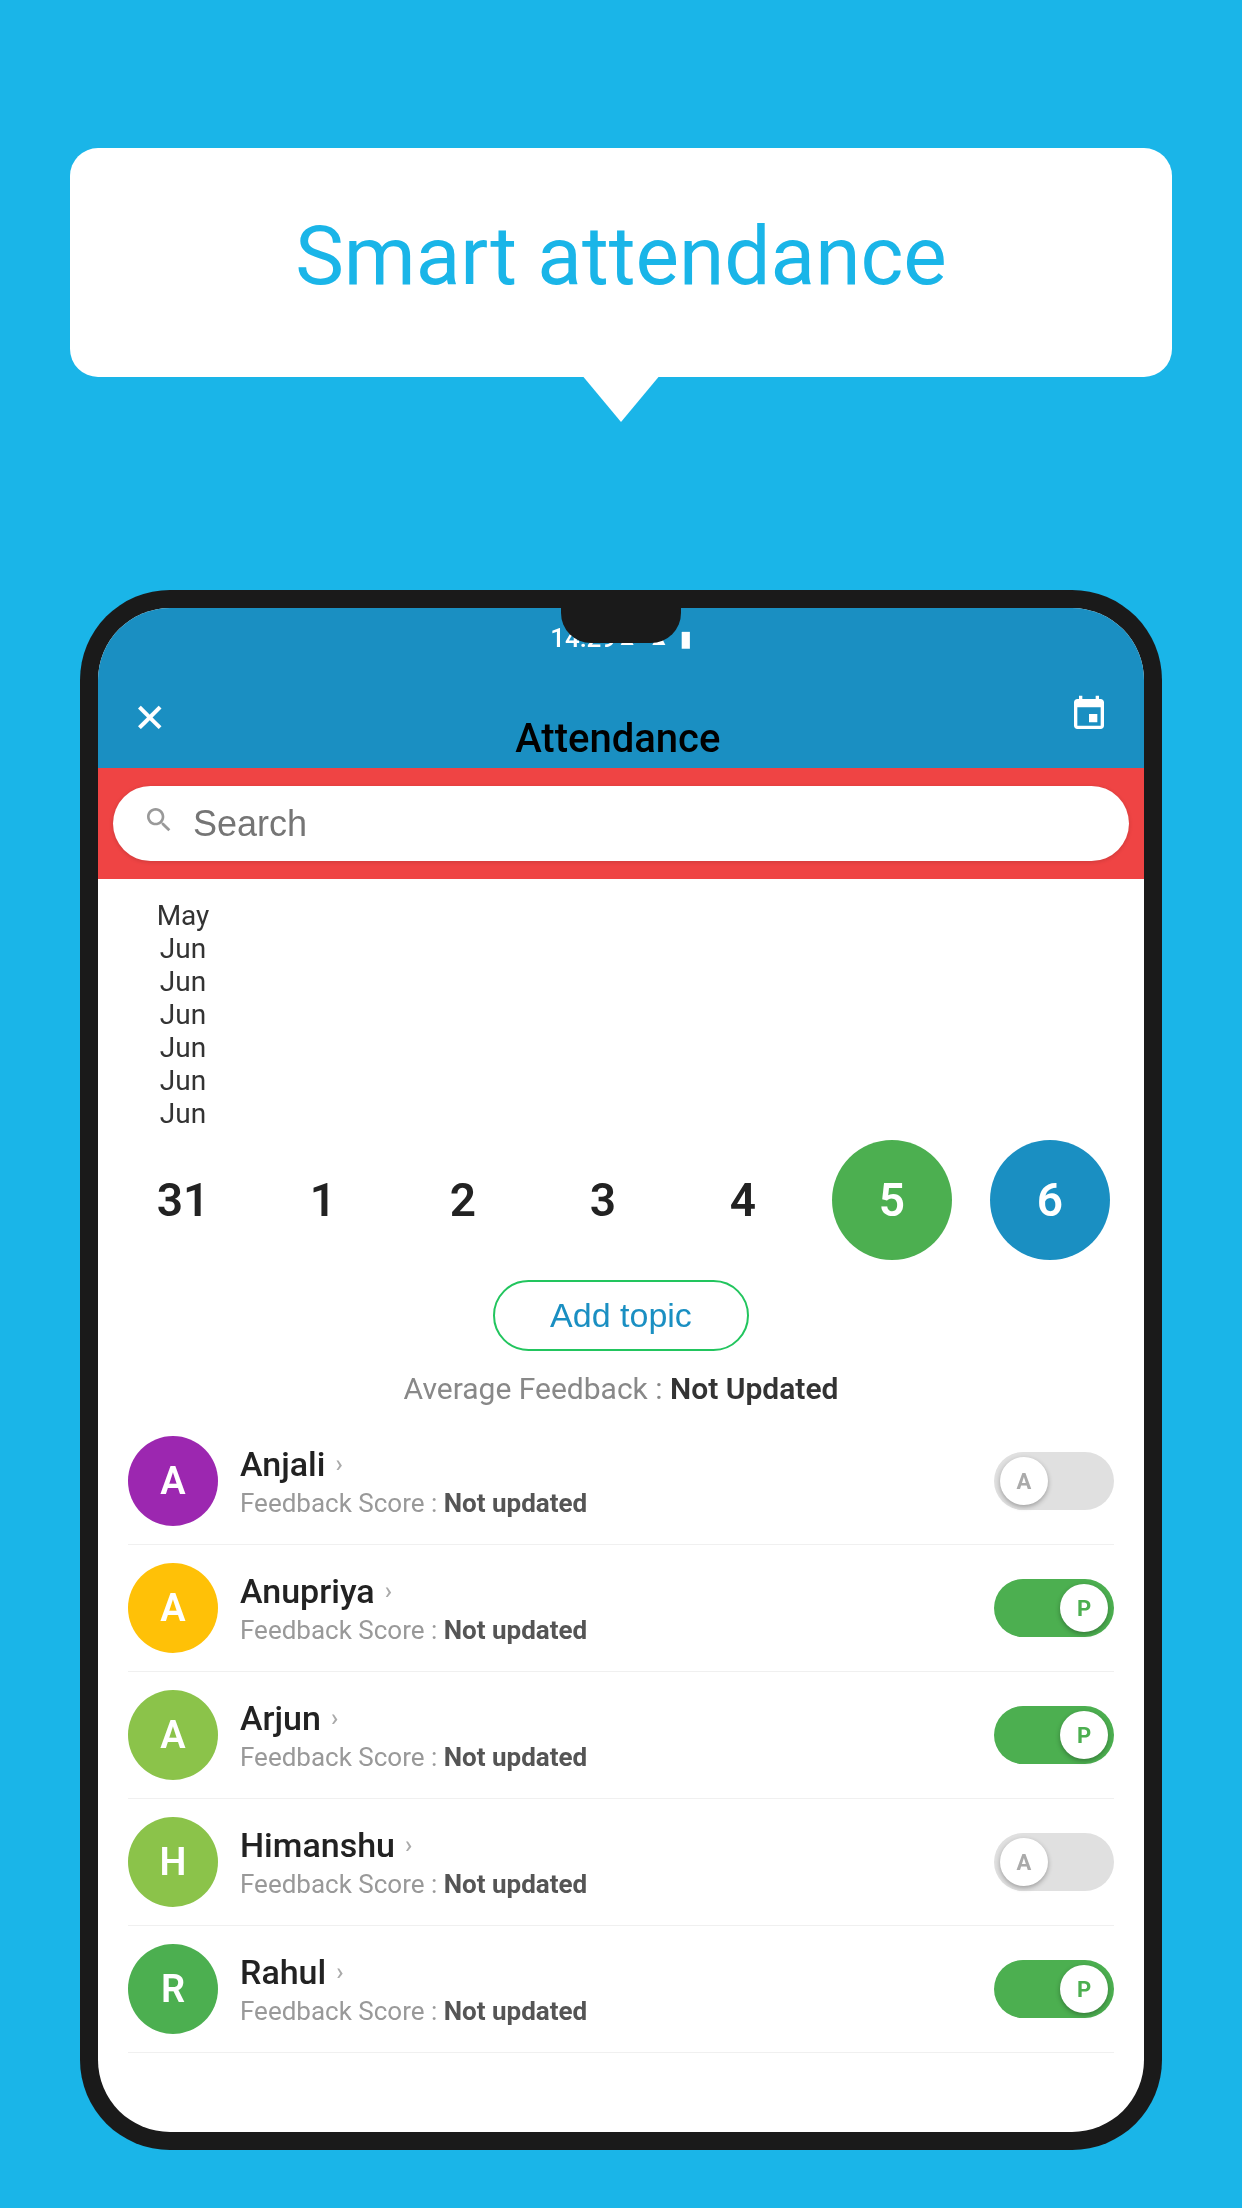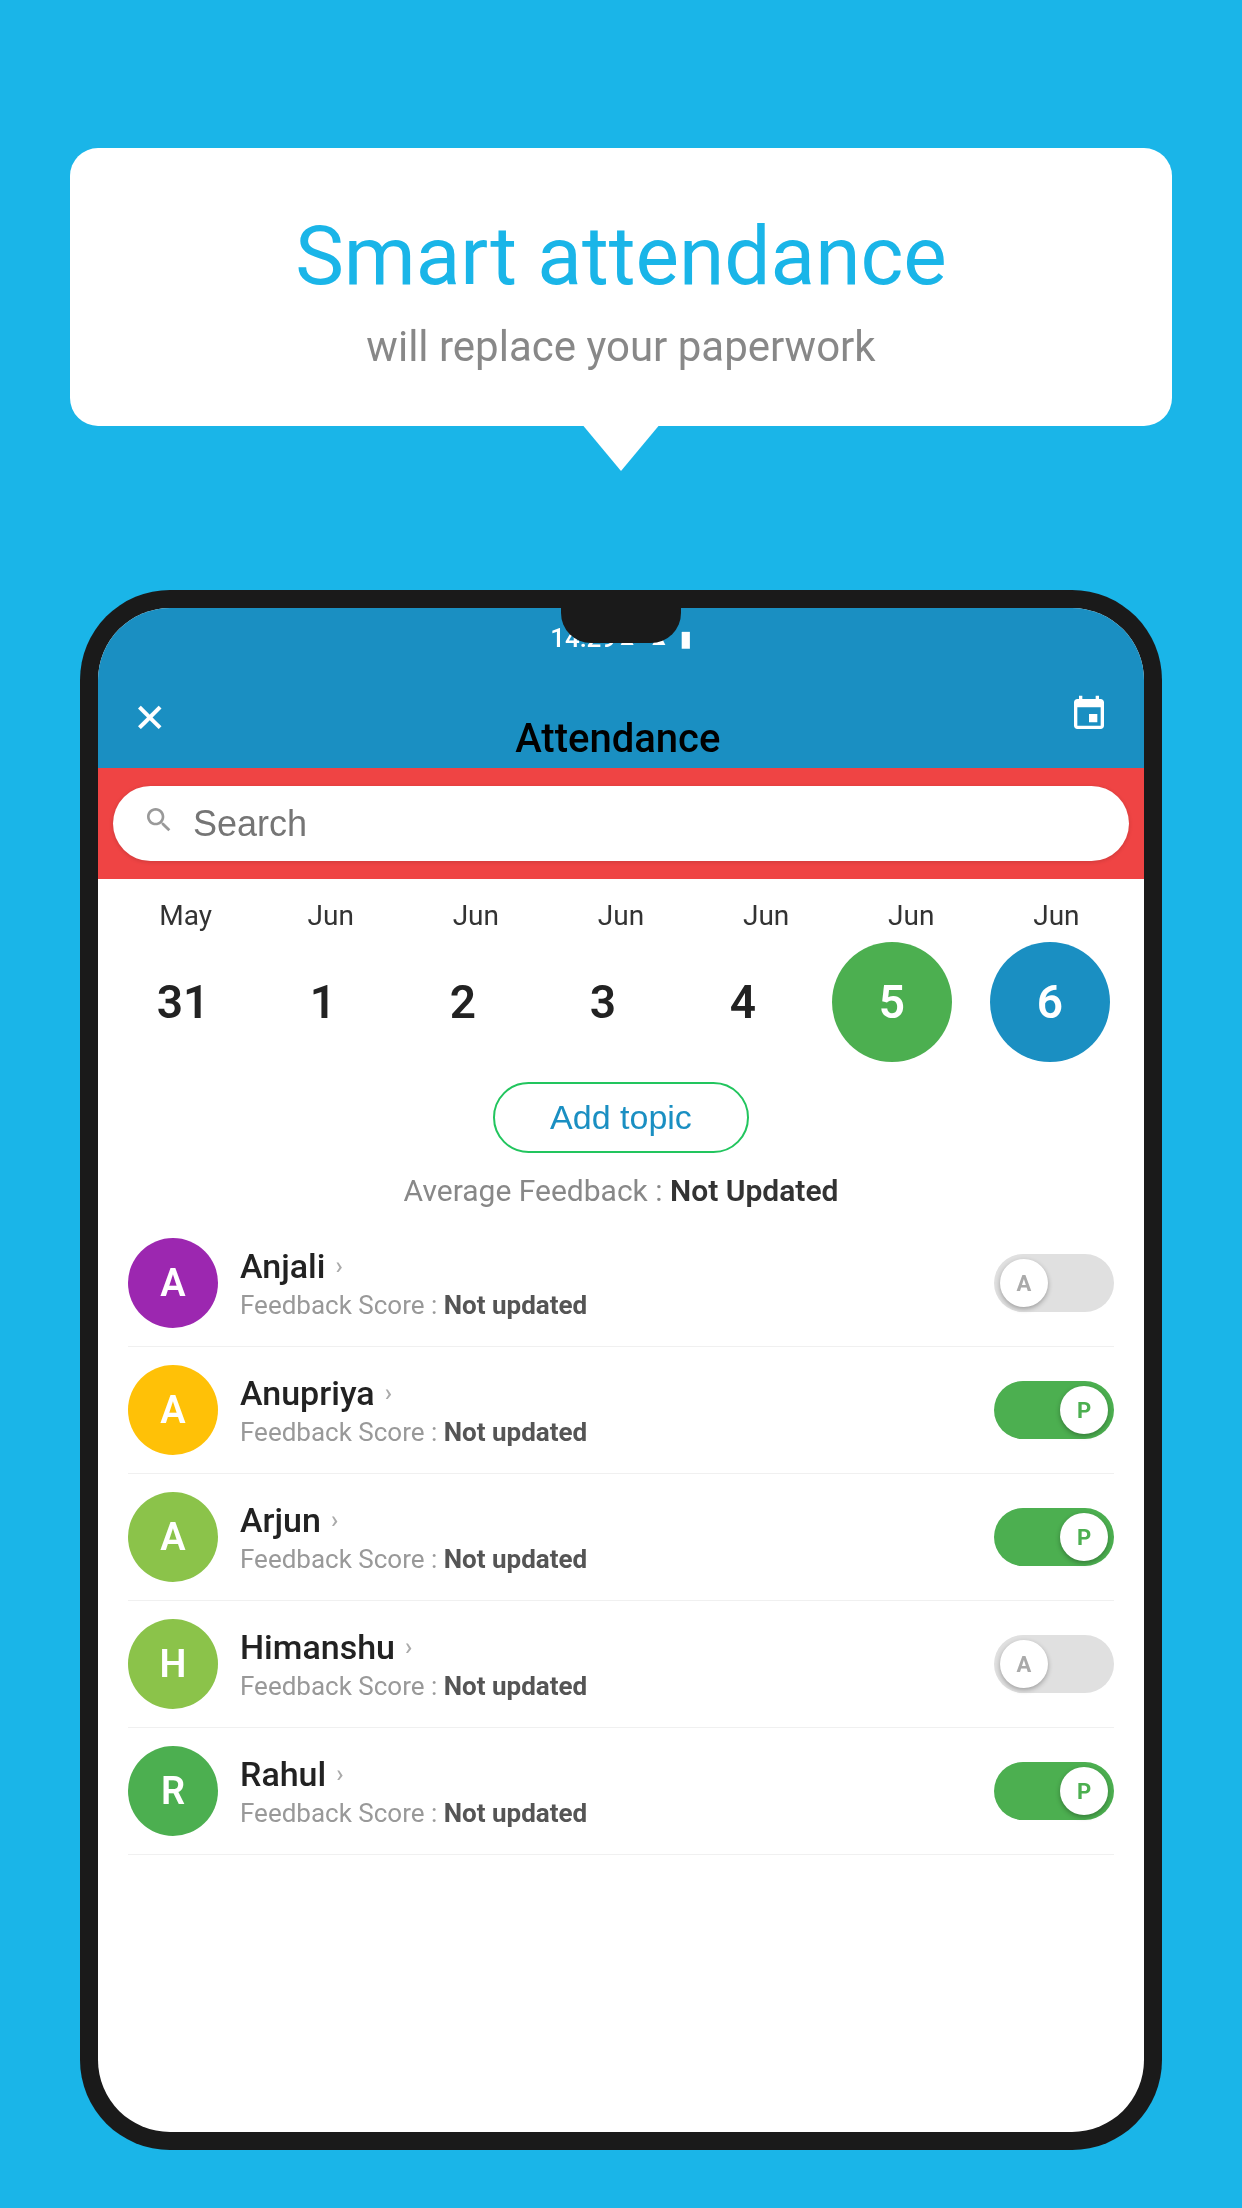--- a/index.html
+++ b/index.html
@@ -186,20 +186,21 @@
     
     .calendar-strip {
       background: white;
       padding: 20px 10px 10px;
     }
 
     .calendar-months {
       display: flex;
       justify-content: space-around;
       padding: 0 5px;
+      flex-direction: column;
     }
 
     .calendar-month {
       font-size: 28px;
       color: #333;
       width: 140px;
       text-align: center;
     }
 
     .calendar-dates {
@@ -378,21 +379,20 @@
     .toggle-knob.on {
       color: #4caf50;
     }
   </style>
 </head>
 <body>
 
 <div class="speech-bubble-container">
   <div class="speech-bubble">
     <div class="bubble-title">Smart attendance</div>
-    <div class="bubble-subtitle">will replace your paperwork</div>
   </div>
 </div>
 
 <div class="phone-container">
   <div class="phone-frame">
     <div class="phone-screen">
 
       <div class="notch"></div>
 
       <div class="status-bar">

